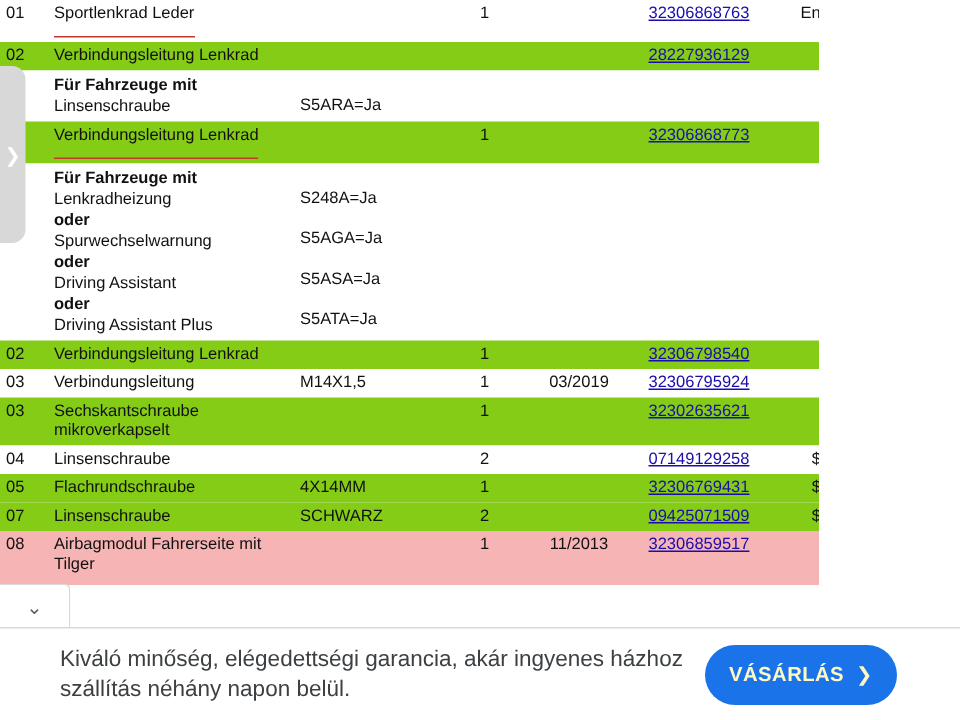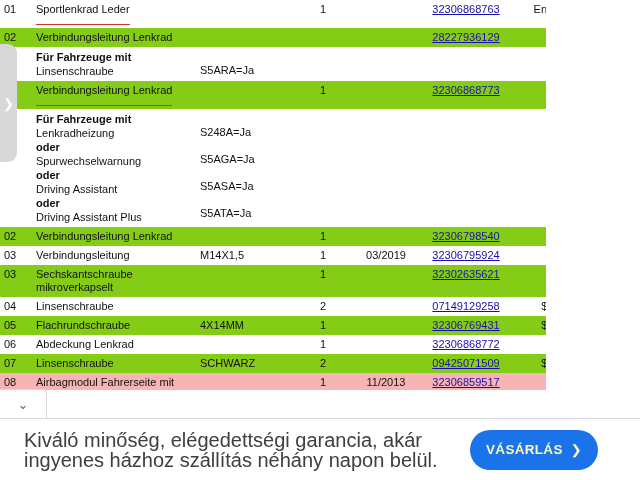--- a/index.html
+++ b/index.html
@@ -105,24 +105,24 @@
     width: 640px;
     height: 62px;
     background: #ffffff;
     border-top: 1px solid #d9d9d9;
     display: flex;
     align-items: center;
     box-sizing: border-box;
   }
   .ad-text {
     flex: 1;
-    font-size: 20px;
+    font-size: 15px;
     color: #3c4043;
     line-height: 20px;
-    padding-left: 24px;
+    padding-left: 40px;
     padding-right: 8px;
     font-family: "Liberation Sans", sans-serif;
   }
   .ad-cta {
     width: 128px;
     height: 40px;
     margin-right: 42px;
     background: #1a73e8;
     color: #fef9c3;
     border-radius: 20px;
@@ -303,29 +303,20 @@
         <tr class="row-grey">
           <td class="col-pos">05</td>
           <td class="col-desc">Flachrundschraube</td>
           <td class="col-code">4X14MM</td>
           <td class="col-qty">1</td>
           <td class="col-date"></td>
           <td class="col-num"><span class="partnum">32306769431</span></td>
           <td class="col-price">$0.70</td>
         </tr>
 
-        <tr class="row-white">
-          <td class="col-pos">06</td>
-          <td class="col-desc">Abdeckung Lenkrad</td>
-          <td class="col-code"></td>
-          <td class="col-qty">1</td>
-          <td class="col-date"></td>
-          <td class="col-num"><span class="partnum">32306868772</span></td>
-          <td class="col-price"></td>
-        </tr>
 
         <tr class="row-grey">
           <td class="col-pos">07</td>
           <td class="col-desc">Linsenschraube</td>
           <td class="col-code">SCHWARZ</td>
           <td class="col-qty">2</td>
           <td class="col-date"></td>
           <td class="col-num"><span class="partnum">09425071509</span></td>
           <td class="col-price">$0.80</td>
         </tr>

